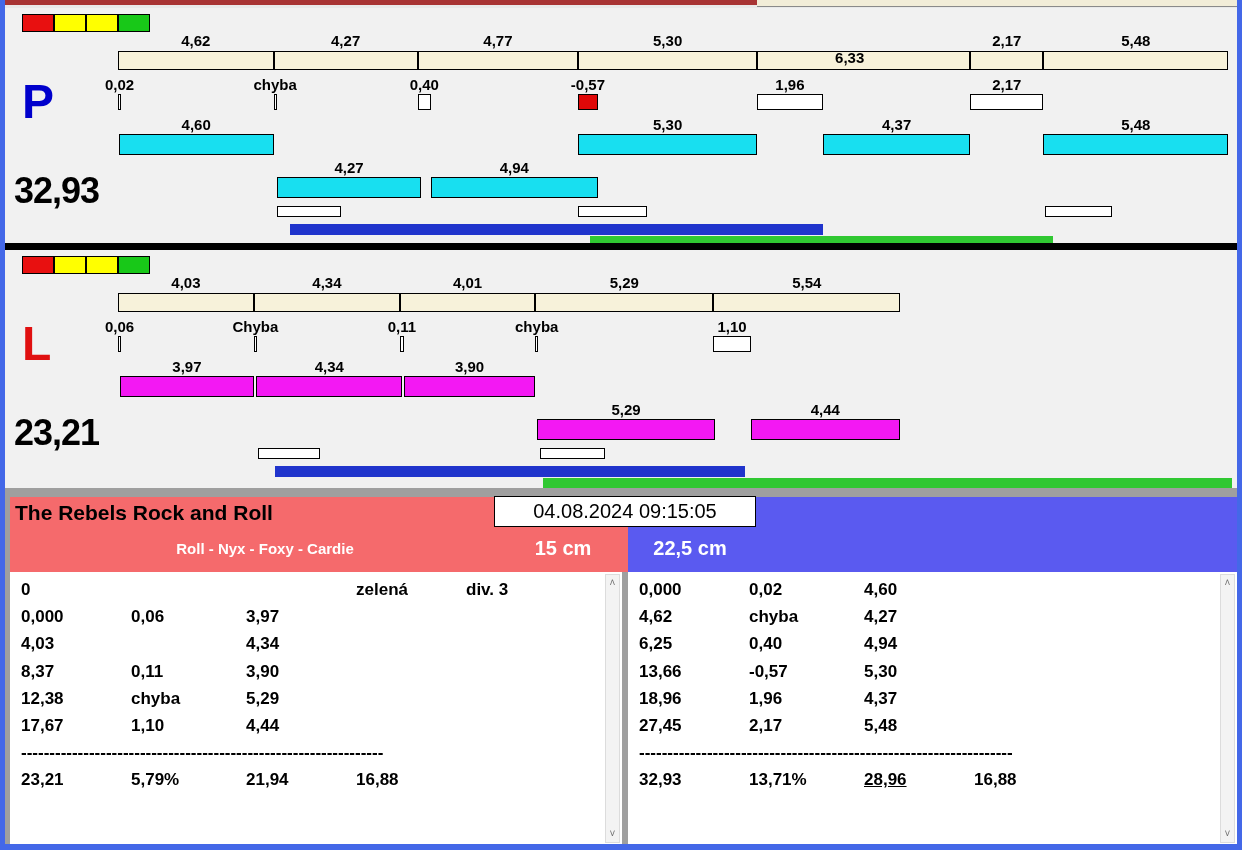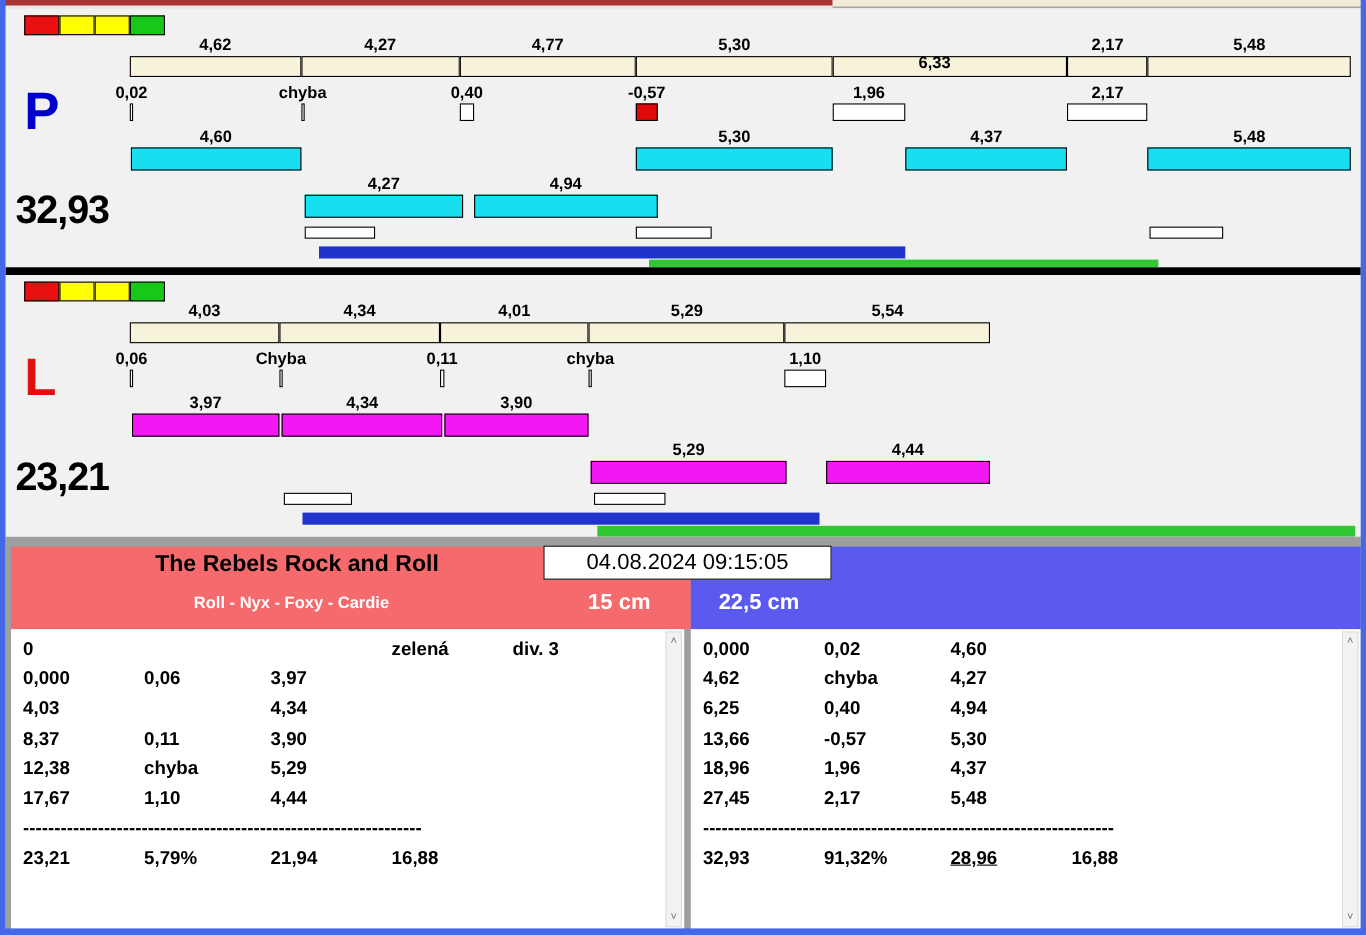--- a/index.html
+++ b/index.html
@@ -20,21 +20,21 @@
   .lane-total{position:absolute;left:9px;top:164px;font-size:36px;line-height:38px;font-weight:bold;color:#000;letter-spacing:-1px;}
   .lbl{position:absolute;height:17px;line-height:17px;font-size:15px;font-weight:bold;text-align:center;white-space:nowrap;color:#000;}
   .bar{position:absolute;border:1px solid #000;}
   .fillbar{position:absolute;}
 
   
   .bottom{position:absolute;left:5px;top:488px;width:1232px;height:357px;background:#9f9f9f;}
   .hdr{position:absolute;top:9px;height:75px;}
   .left-hdr{left:5px;width:618px;}
   .right-hdr{left:623px;width:609px;}
-  .hdr-title{position:absolute;top:4px;left:0;width:100%;text-align:center;font-size:21px;font-weight:bold;color:#000;white-space:nowrap;}
+  .hdr-title{position:absolute;top:4px;left:0;width:100%;font-size:21px;font-weight:bold;color:#000;white-space:nowrap;}
   .left-hdr .hdr-title{left:5px;width:510px;}
   .hdr-dogs{position:absolute;top:43px;left:0;width:510px;text-align:center;font-size:15px;font-weight:bold;color:#fff;white-space:nowrap;}
   .right-hdr .hdr-dogs{left:117px;width:490px;}
   .hdr-height{position:absolute;top:40px;text-align:center;font-size:20px;font-weight:bold;color:#fff;white-space:nowrap;}
   .left-hdr .hdr-height{left:503px;width:100px;}
   .right-hdr .hdr-height{left:7px;width:110px;}
   .datebox{position:absolute;left:489px;top:8px;width:262px;height:31px;background:#fff;border:1px solid #000;text-align:center;font-size:20px;line-height:29px;color:#000;z-index:4;white-space:nowrap;}
 
   .table{position:absolute;top:84px;height:273px;background:#fff;overflow:hidden;}
   .t-left{left:5px;width:612px;}
@@ -212,21 +212,21 @@
         <div class="cell" style="left: 121px; top: 89.6px;">-0,57</div>
         <div class="cell" style="left: 236px; top: 89.6px;">5,30</div>
         <div class="cell" style="left: 11px; top: 116.8px;">18,96</div>
         <div class="cell" style="left: 121px; top: 116.8px;">1,96</div>
         <div class="cell" style="left: 236px; top: 116.8px;">4,37</div>
         <div class="cell" style="left: 11px; top: 144px;">27,45</div>
         <div class="cell" style="left: 121px; top: 144px;">2,17</div>
         <div class="cell" style="left: 236px; top: 144px;">5,48</div>
         <div class="cell" style="left: 11px; top: 171.2px;">------------------------------------------------------------------</div>
         <div class="cell" style="left: 11px; top: 198.4px;">32,93</div>
-        <div class="cell" style="left: 121px; top: 198.4px;">91,32%</div>
+        <div class="cell" style="left: 121px; top: 198.4px;">13,71%</div>
         <div class="cell" style="left: 236px; top: 198.4px; text-decoration: underline;">28,96</div>
         <div class="cell" style="left: 346px; top: 198.4px;">16,88</div>
       </div>
 
   </div>
 
   <div class="f-left" style="background: rgb(68, 104, 232);"></div>
   <div class="f-right" style="background: rgb(68, 104, 232);"></div>
   <div class="f-bottom" style="background: rgb(68, 104, 232);"></div>
 

